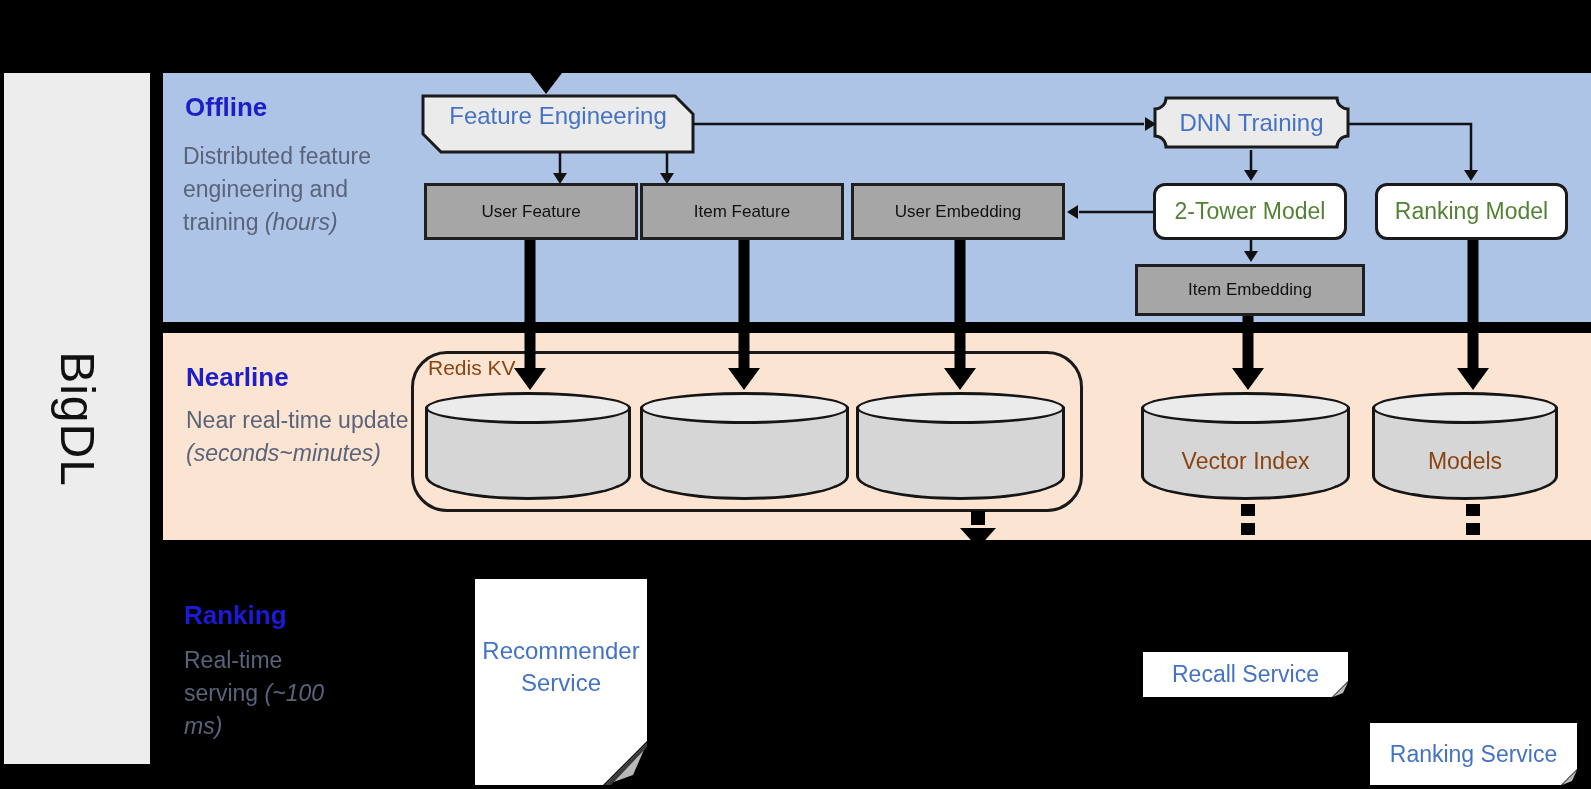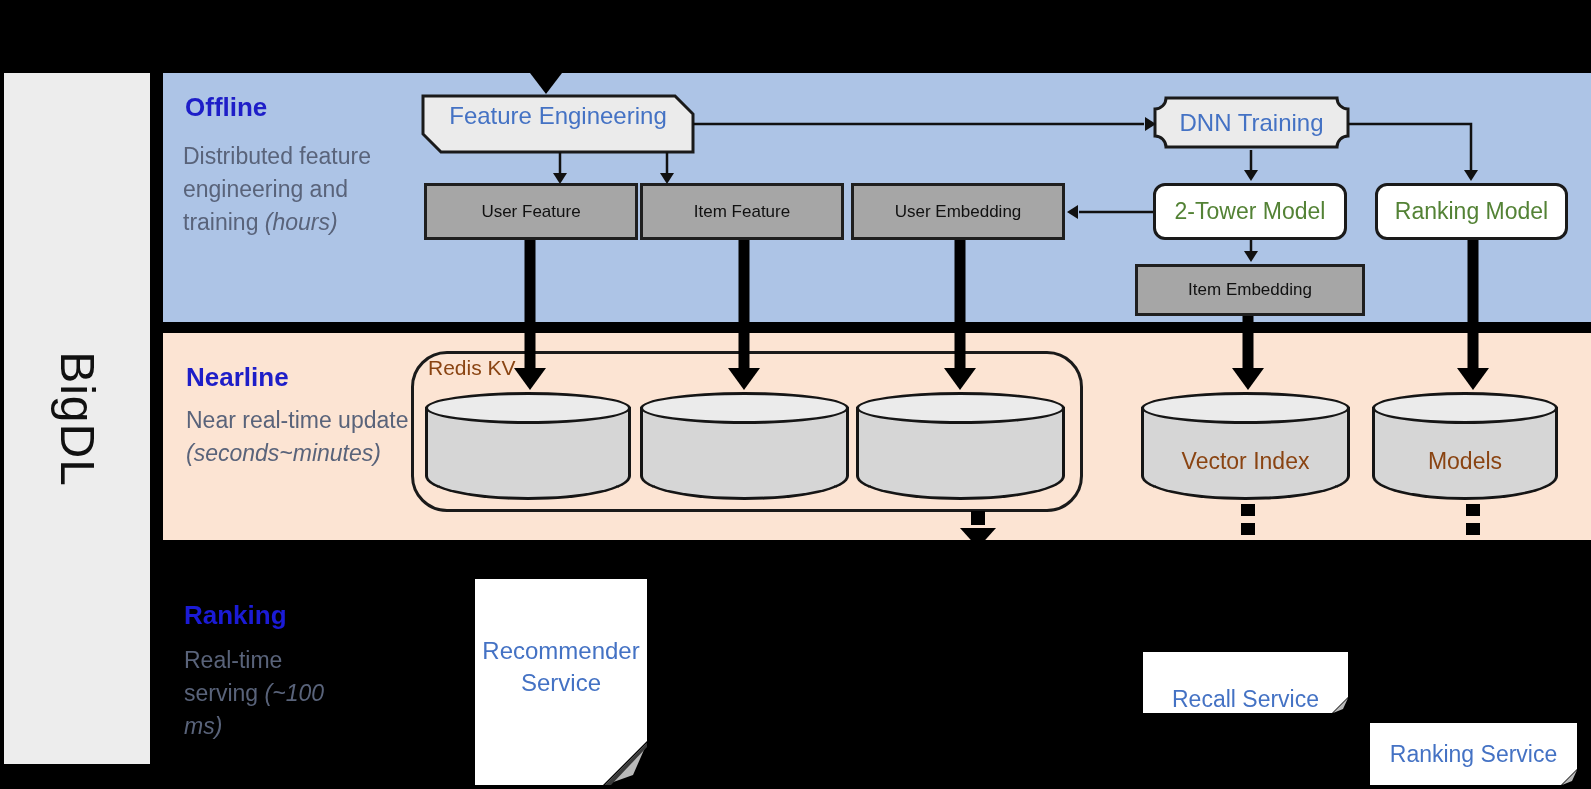--- a/index.html
+++ b/index.html
@@ -167,21 +167,21 @@
 
   <div class="abs doc" style="left:475px;top:579px;width:172px;height:206px;">
     <span>Recommender Service</span>
     <svg class="fold" width="44" height="44">
       <polygon points="44,0 44,44 0,44" fill="#000"></polygon>
       <polygon points="2,44 44,2 30,34" fill="#b9b9b9"></polygon>
       <polygon points="2,44 44,2 44,6 8,44" fill="#3a3a3a"></polygon>
     </svg>
   </div>
 
-  <div class="abs service" style="left:1143px;top:652px;width:205px;height:61px;align-items:flex-end;">
+  <div class="abs service" style="left:1143px;top:652px;width:205px;height:45px;">
     <span>Recall Service</span>
     <svg class="fold" width="16" height="16">
       <polygon points="16,0 16,16 0,16" fill="#000"></polygon>
       <polygon points="1,16 16,1 11,12" fill="#b9b9b9"></polygon>
     </svg>
   </div>
   <div class="abs service" style="left:1370px;top:723px;width:207px;height:62px;">
     <span>Ranking Service</span>
     <svg class="fold" width="16" height="16">
       <polygon points="16,0 16,16 0,16" fill="#000"></polygon>

